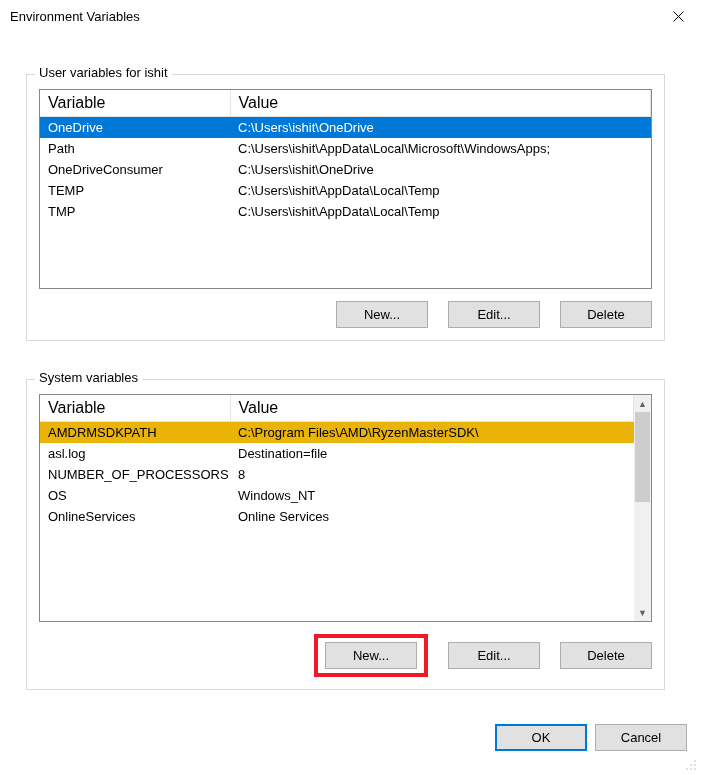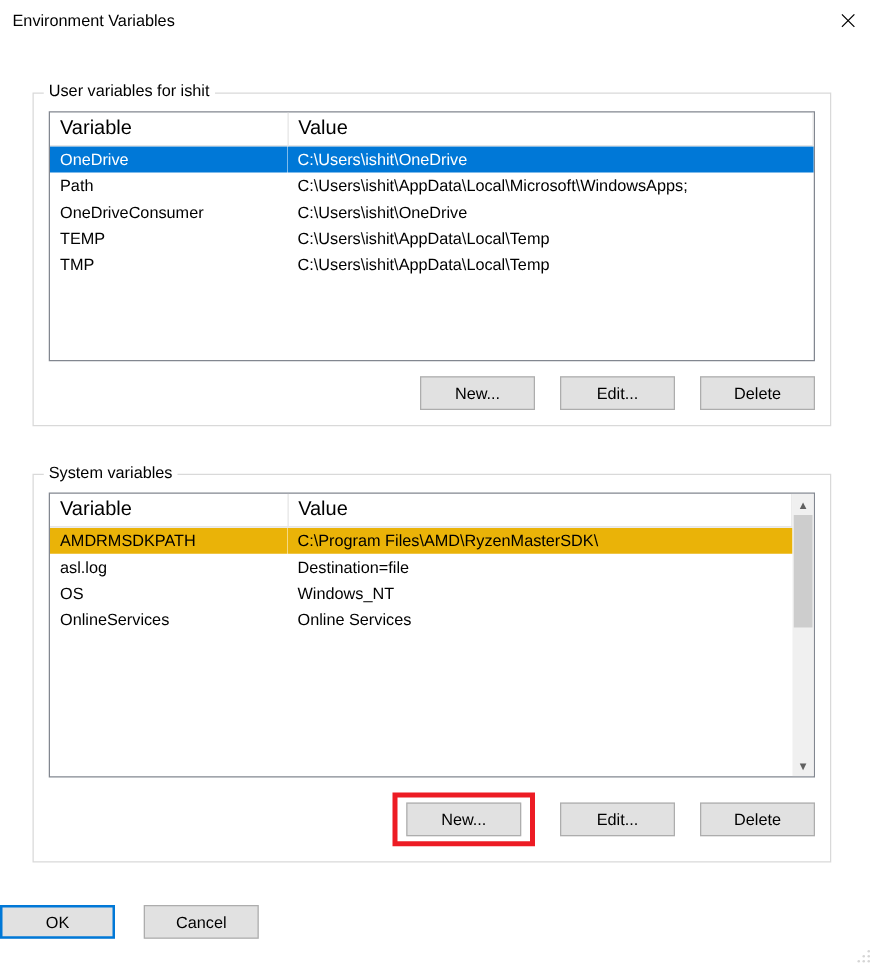--- a/index.html
+++ b/index.html
@@ -131,21 +131,22 @@
     .btn.default {
       border: 2px solid #0078d7;
       background: #e1e1e1;
     }
     .highlight-box {
       border: 4px solid #ed1c24;
       padding: 4px 7px;
     }
     .bottom-row {
       display: flex;
-      gap: 23px;
+      justify-content: flex-end;
+      gap: 8px;
       margin: 24px 14px 0 0;
     }
     .spacer {
       height: 28px;
     }
     .resize-grip {
       position: absolute;
       right: 4px;
       bottom: 4px;
       width: 12px;
@@ -234,20 +235,24 @@
           <tbody id="system-rows">
               <tr class="highlight">
                 <td>AMDRMSDKPATH</td>
                 <td>C:\Program Files\AMD\RyzenMasterSDK\</td>
               </tr>
               <tr>
                 <td>asl.log</td>
                 <td>Destination=file</td>
               </tr>
               <tr>
+                <td>NUMBER_OF_PROCESSORS</td>
+                <td>8</td>
+              </tr>
+              <tr>
                 <td>OS</td>
                 <td>Windows_NT</td>
               </tr>
               <tr>
                 <td>OnlineServices</td>
                 <td>Online Services</td>
               </tr>
             </tbody>
         </table>
       </div>

